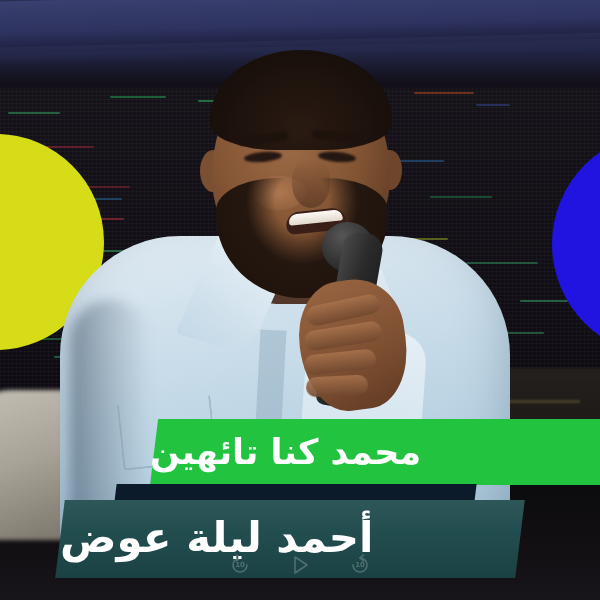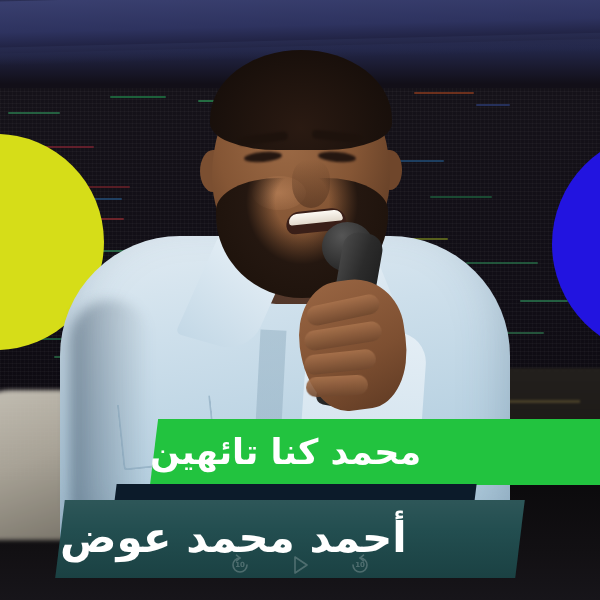--- a/index.html
+++ b/index.html
@@ -515,21 +515,21 @@
     <div class="finger" style="left:306px;top:376px;width:62px;transform:rotate(-3deg);"></div>
   </div>
 
   <div class="banner-green"></div>
   <div class="banner-green-text">محمد كنا تائهين</div>
 
   <div class="banner-navy"></div>
 
   <div class="banner-teal"></div>
   <div class="banner-teal-sheen"></div>
-  <div class="banner-teal-text">أحمد محمد عوض</div>
+  <div class="banner-teal-text">أحمد ليلة عوض</div>
 
   <div class="player-controls">
     <div class="ctrl ctrl-wrap">
       <svg width="24" height="24" viewBox="0 0 24 24" fill="none" stroke="#ffffff" stroke-width="1.6">
         <path d="M12 5a7 7 0 1 0 7 7" stroke-linecap="round"></path>
         <path d="M12 5 L8.5 2.2 M12 5 L8.5 7.8" stroke-linecap="round"></path>
       </svg>
       <span class="ctrl-num">10</span>
     </div>
 

